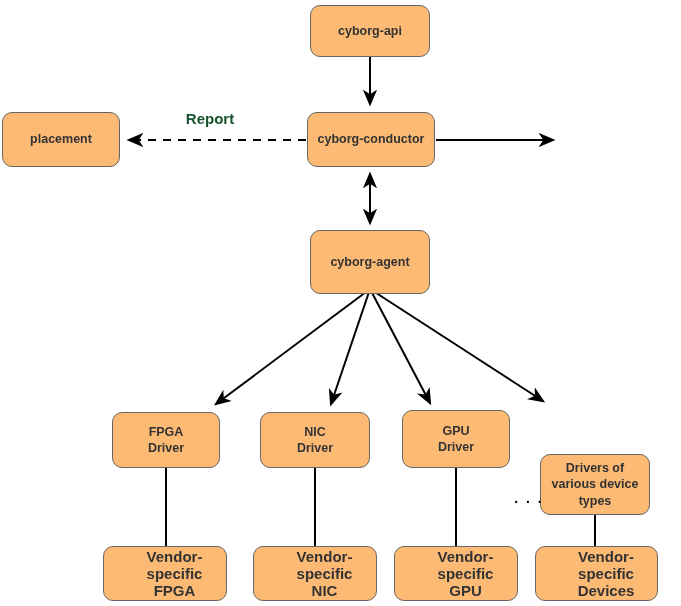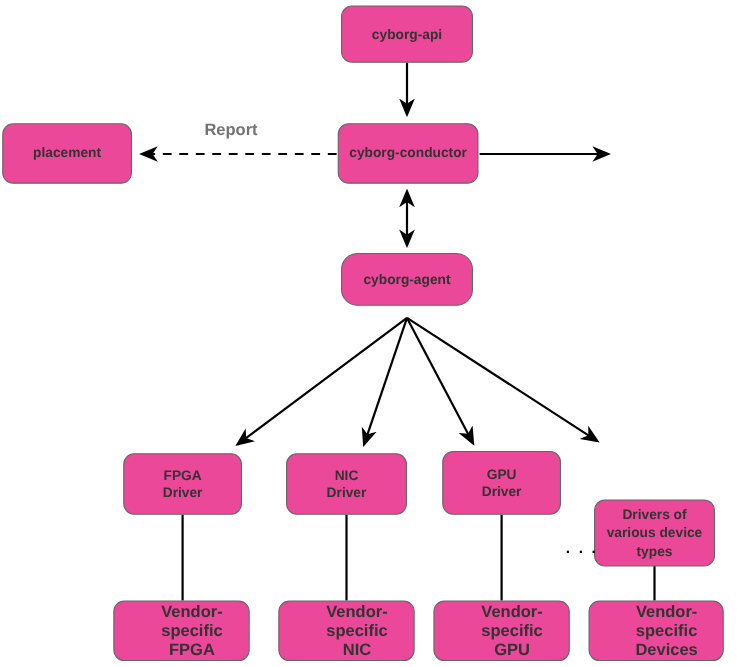--- a/index.html
+++ b/index.html
@@ -7,35 +7,35 @@
     position:relative;
     width:681px;height:606px;
     background:#ffffff;
     font-family:"Liberation Sans", sans-serif;
     overflow:hidden;
   }
   #wires{position:absolute;left:0;top:0;width:681px;height:606px;}
   .node{
     position:absolute;
     box-sizing:border-box;
-    background:#ec4899;
+    background:#fdba74;
     border:1.5px solid #666666;
     border-radius:10px;
     display:flex;align-items:center;justify-content:center;
     text-align:center;
     color:#333333;
     font-weight:bold;
     font-size:12.5px;
     line-height:1.3;
     white-space:pre-line;
   }
   .node.vendor{font-size:15px;line-height:1.15;padding-left:19px;}
   .edge-label{
     position:absolute;
-    color:#737373;
+    color:#14532d;
     font-weight:bold;
     font-size:15px;
     text-align:center;
   }
   .ellipsis{
     position:absolute;
     color:#000000;
     font-weight:bold;
     font-size:14px;
     text-align:center;
@@ -73,21 +73,21 @@
     <line x1="595" y1="469" x2="595" y2="546" stroke="#000000" stroke-width="2"></line>
   </svg>
 
   <div class="node" style="left:310px;top:5px;width:120px;height:52px;">cyborg-api</div>
 
   <div class="node" style="left:2px;top:112px;width:118px;height:55px;">placement</div>
 
   <div class="node" style="left:307px;top:112px;width:128px;height:55px;">cyborg-conductor</div>
 
 
-  <div class="node" style="left:310px;top:230px;width:120px;height:48px;border-radius:15px;">cyborg-agent</div>
+  <div class="node" style="left:310px;top:230px;width:120px;height:64px;">cyborg-agent</div>
 
   <div class="node" style="left:112px;top:412px;width:108px;height:56px;">FPGA
 Driver</div>
 
   <div class="node" style="left:260px;top:412px;width:110px;height:56px;">NIC
 Driver</div>
 
   <div class="node" style="left:402px;top:410px;width:108px;height:58px;">GPU
 Driver</div>
 

